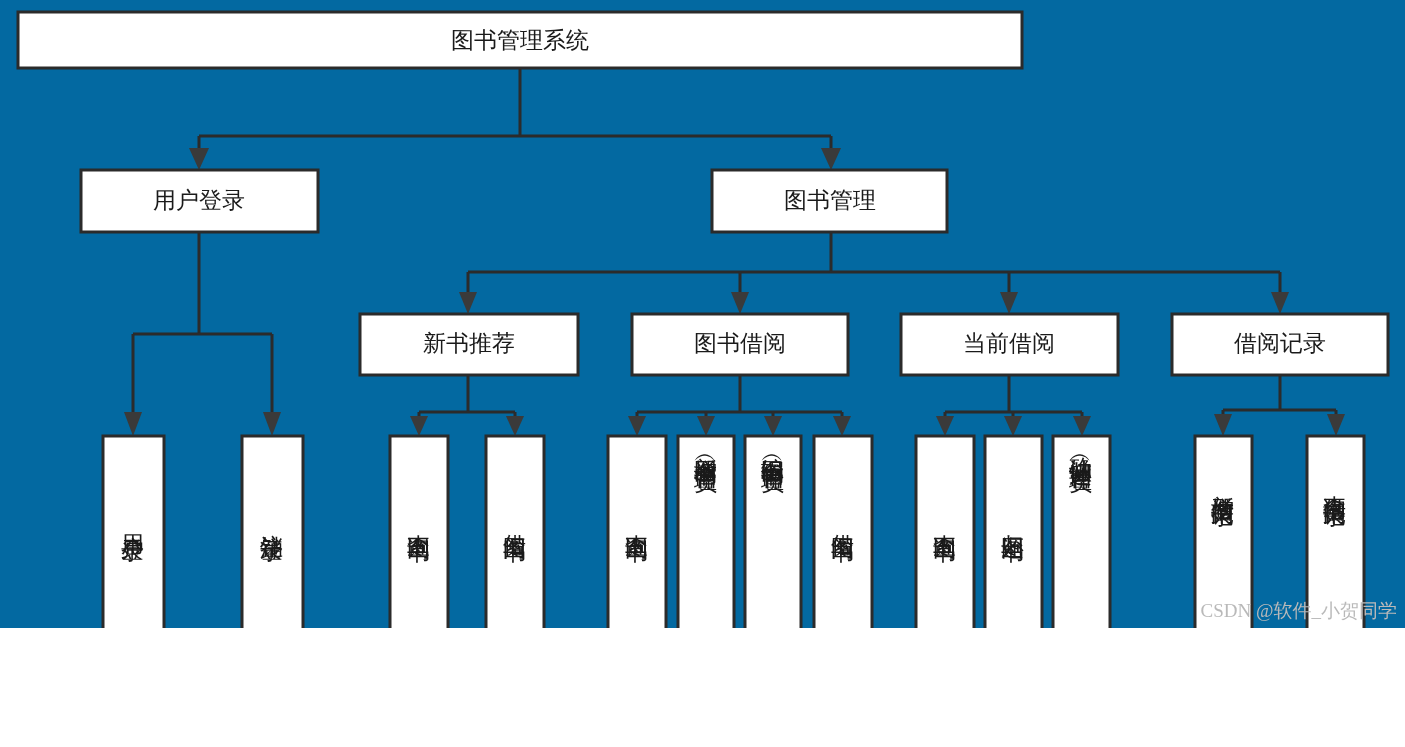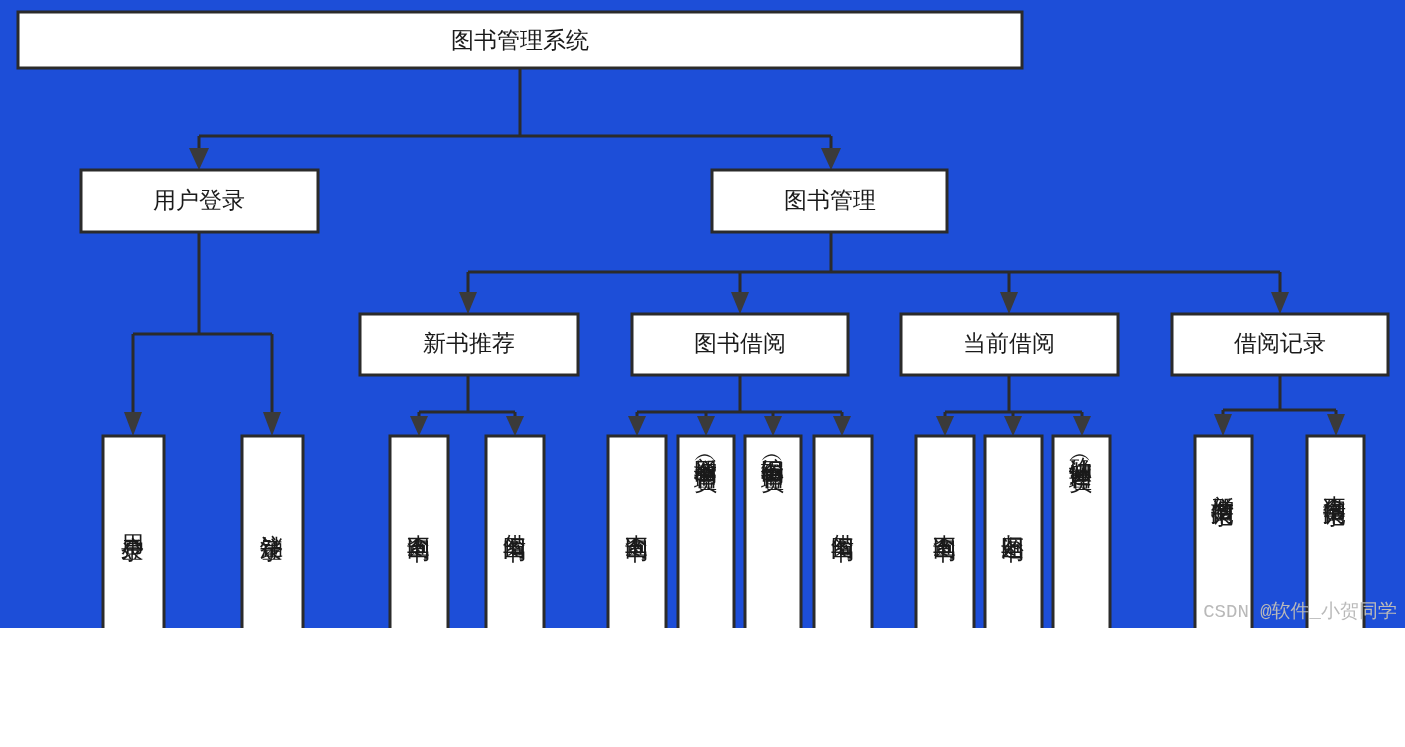--- a/index.html
+++ b/index.html
@@ -4,21 +4,21 @@
 <style>
   html, body {
     margin: 0;
     padding: 0;
     background: #ffffff;
   }
   #diagram-root {
     position: relative;
     width: 1405px;
     height: 628px;
-    background: #1d4ed8;
+    background: #0369a1;
     font-family: "Liberation Sans", "DejaVu Sans", sans-serif;
     overflow: hidden;
   }
   svg.canvas {
     position: absolute;
     top: 0;
     left: 0;
     width: 1405px;
     height: 747px;
   }
@@ -50,21 +50,21 @@
     fill: #1a1a1a;
     writing-mode: vertical-rl;
     text-orientation: upright;
     text-anchor: middle;
     letter-spacing: 2px;
   }
   .watermark {
     position: absolute;
     right: 8px;
     bottom: 4px;
-    font-family: Liberation Mono, monospace;
+    font-family: Liberation Serif, serif;
     font-size: 19px;
     color: #b9b9b9;
     white-space: nowrap;
     pointer-events: none;
     text-align: right;
   }
 </style>
 </head>
 <body>
 

